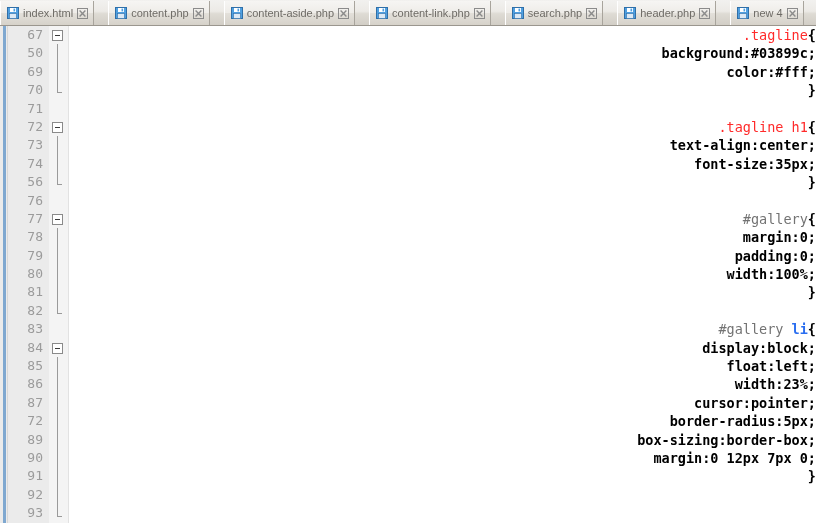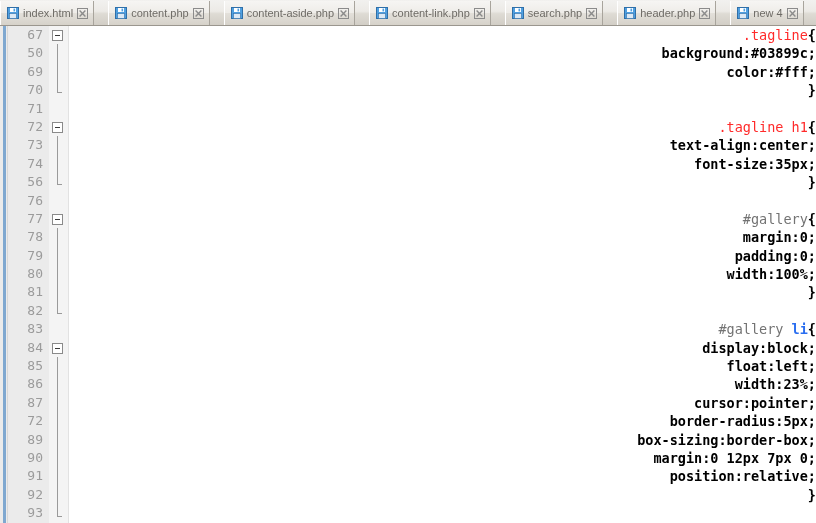--- a/index.html
+++ b/index.html
@@ -361,16 +361,15 @@
       <div class="cl"><span class="t-brace">}</span></div>
       <div class="cl">&nbsp;</div>
       <div class="cl"><span class="t-sel-id">#gallery</span><span> </span><span class="t-sel-tag">li</span><span class="t-brace">{</span></div>
       <div class="cl"><span>    </span><span class="t-prop">display</span><span class="t-punc">:</span><span class="t-val">block;</span></div>
       <div class="cl"><span>    </span><span class="t-prop">float</span><span class="t-punc">:</span><span class="t-val">left;</span></div>
       <div class="cl"><span>    </span><span class="t-prop">width</span><span class="t-punc">:</span><span class="t-val">23%;</span></div>
       <div class="cl"><span>    </span><span class="t-prop">cursor</span><span class="t-punc">:</span><span class="t-val">pointer;</span></div>
       <div class="cl"><span>    </span><span class="t-prop">border-radius</span><span class="t-punc">:</span><span class="t-val">5px;</span></div>
       <div class="cl"><span>    </span><span class="t-prop">box-sizing</span><span class="t-punc">:</span><span class="t-val">border-box;</span></div>
       <div class="cl"><span>    </span><span class="t-prop">margin</span><span class="t-punc">:</span><span class="t-val">0 12px 7px 0;</span></div>
-      <div class="cl"><span>    </span><span class="t-prop">position</span><span class="t-punc">:</span><span class="t-val">relative;</span></div>
       <div class="cl"><span class="t-brace">}</span></div>
     </div>
 </div>
 
 </body></html>

